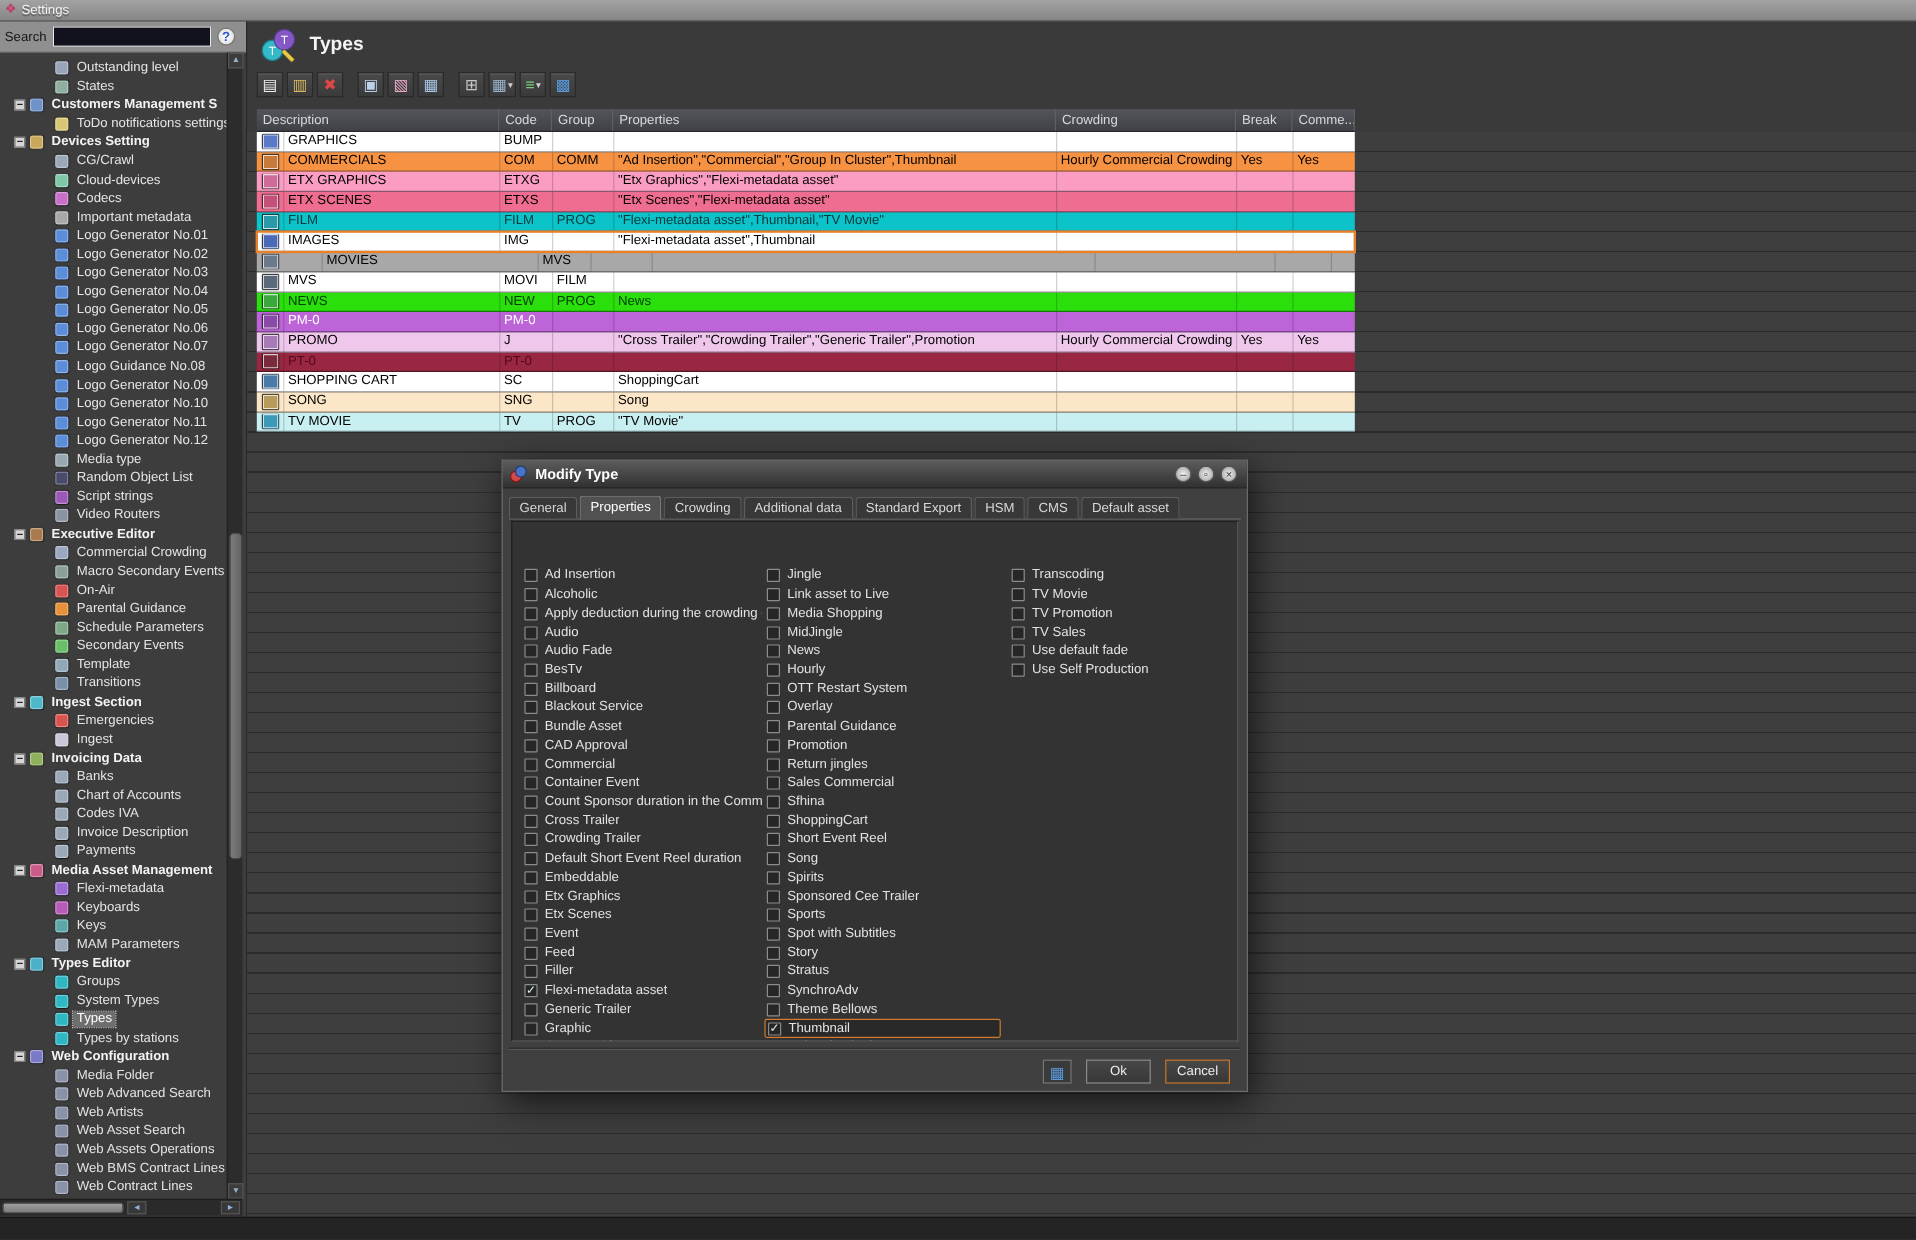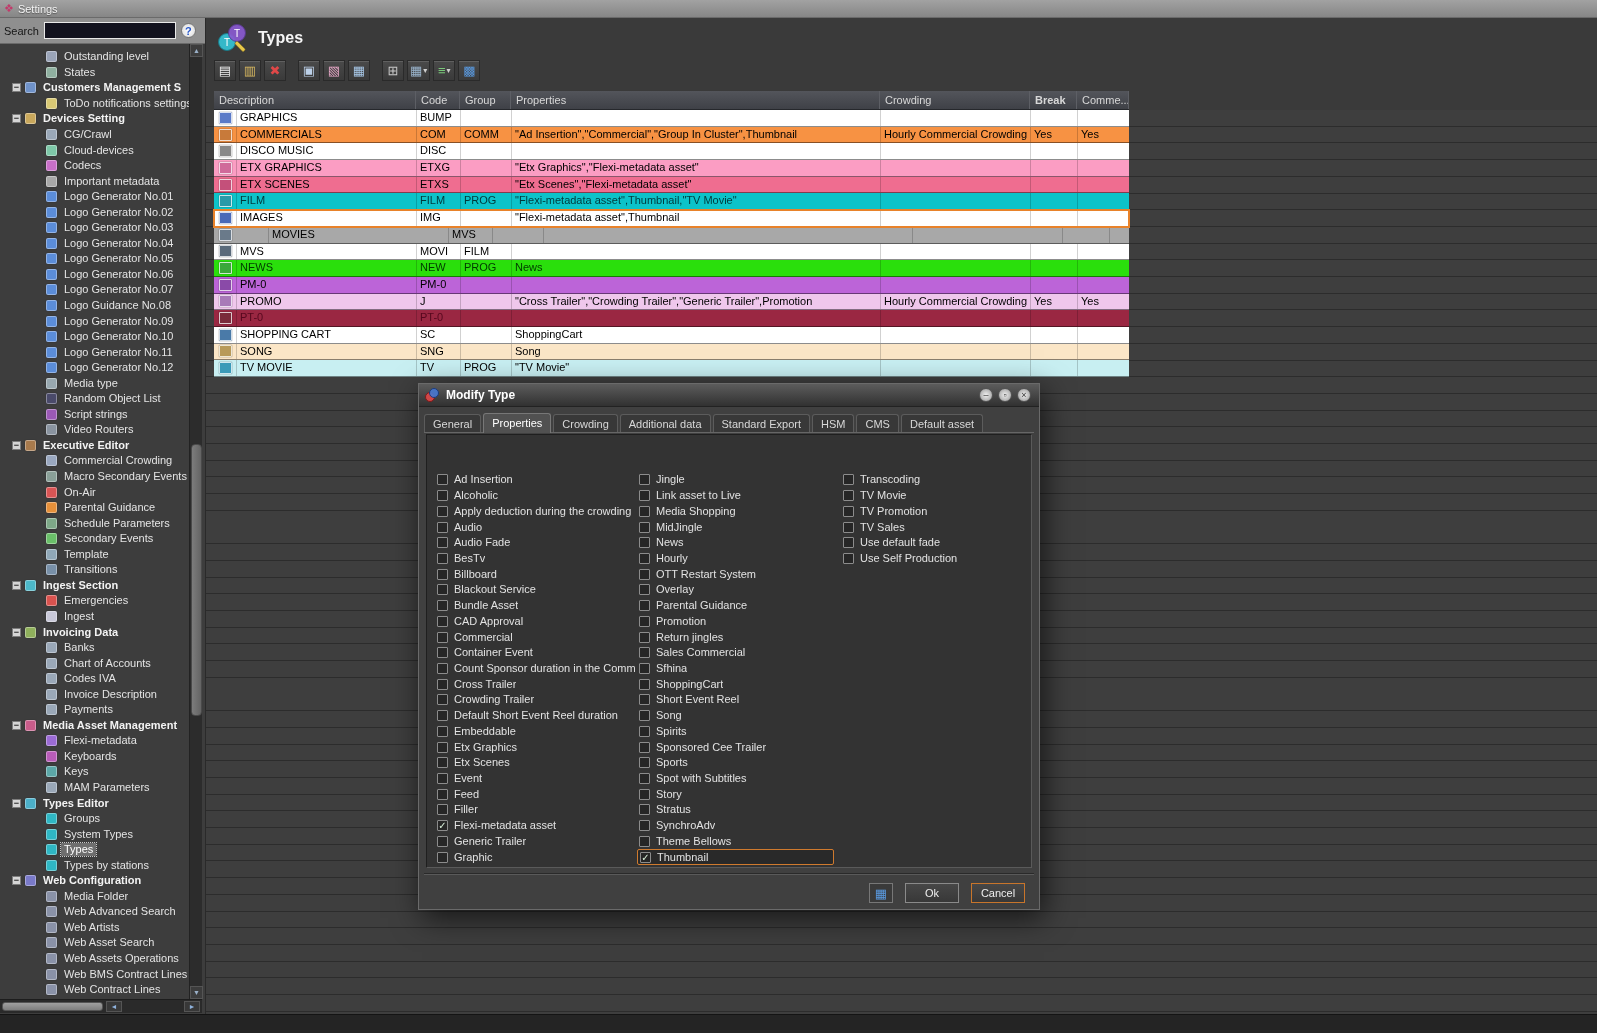--- a/index.html
+++ b/index.html
@@ -450,21 +450,21 @@
         </div>
       </div>
 
     <div class="table">
       <div class="thead">
           <div class="hcell" style="width: 202px;">Description</div>
           <div class="hcell" style="width: 44px;">Code</div>
           <div class="hcell" style="width: 51px;">Group</div>
           <div class="hcell" style="width: 369px;">Properties</div>
           <div class="hcell" style="width: 150px;">Crowding</div>
-          <div class="hcell" style="width: 47px; font-weight: bold;">Break</div>
+          <div class="hcell" style="width: 47px;">Break</div>
           <div class="hcell" style="width: 52px;">Comme...</div>
         </div>
       <div class="tbody">
           <div class="trow" style="background: rgb(255, 255, 255); color: rgb(0, 0, 0);">
             <div class="cell c-icon" style="width: 22px;">
               <span class="rowicon" style="background: rgb(90, 122, 200);"></span>
             </div>
             <div class="cell" style="width: 180px;">GRAPHICS</div>
             <div class="cell" style="width: 44px;">BUMP</div>
             <div class="cell" style="width: 51px;"></div>
@@ -478,32 +478,20 @@
               <span class="rowicon" style="background: rgb(200, 122, 58);"></span>
             </div>
             <div class="cell" style="width: 180px;">COMMERCIALS</div>
             <div class="cell" style="width: 44px;">COM</div>
             <div class="cell" style="width: 51px;">COMM</div>
             <div class="cell" style="width: 369px;">"Ad Insertion","Commercial","Group In Cluster",Thumbnail</div>
             <div class="cell" style="width: 150px;">Hourly Commercial Crowding</div>
             <div class="cell" style="width: 47px;">Yes</div>
             <div class="cell" style="width: 52px;">Yes</div>
           </div>
-          <div class="trow" style="background: rgb(255, 255, 255); color: rgb(0, 0, 0);">
-            <div class="cell c-icon" style="width: 22px;">
-              <span class="rowicon" style="background: rgb(136, 136, 136);"></span>
-            </div>
-            <div class="cell" style="width: 180px;">DISCO MUSIC</div>
-            <div class="cell" style="width: 44px;">DISC</div>
-            <div class="cell" style="width: 51px;"></div>
-            <div class="cell" style="width: 369px;"></div>
-            <div class="cell" style="width: 150px;"></div>
-            <div class="cell" style="width: 47px;"></div>
-            <div class="cell" style="width: 52px;"></div>
-          </div>
           <div class="trow" style="background: rgb(251, 157, 195); color: rgb(0, 0, 0);">
             <div class="cell c-icon" style="width: 22px;">
               <span class="rowicon" style="background: rgb(208, 106, 154);"></span>
             </div>
             <div class="cell" style="width: 180px;">ETX GRAPHICS</div>
             <div class="cell" style="width: 44px;">ETXG</div>
             <div class="cell" style="width: 51px;"></div>
             <div class="cell" style="width: 369px;">"Etx Graphics","Flexi-metadata asset"</div>
             <div class="cell" style="width: 150px;"></div>
             <div class="cell" style="width: 47px;"></div>
@@ -574,21 +562,21 @@
               <span class="rowicon" style="background: rgb(58, 168, 58);"></span>
             </div>
             <div class="cell" style="width: 180px;">NEWS</div>
             <div class="cell" style="width: 44px;">NEW</div>
             <div class="cell" style="width: 51px;">PROG</div>
             <div class="cell" style="width: 369px;">News</div>
             <div class="cell" style="width: 150px;"></div>
             <div class="cell" style="width: 47px;"></div>
             <div class="cell" style="width: 52px;"></div>
           </div>
-          <div class="trow" style="background: rgb(188, 100, 216); color: #000000;">
+          <div class="trow" style="background: rgb(188, 100, 216); color: #ffffff;">
             <div class="cell c-icon" style="width: 22px;">
               <span class="rowicon" style="background: rgb(138, 74, 168);"></span>
             </div>
             <div class="cell" style="width: 180px;">PM-0</div>
             <div class="cell" style="width: 44px;">PM-0</div>
             <div class="cell" style="width: 51px;"></div>
             <div class="cell" style="width: 369px;"></div>
             <div class="cell" style="width: 150px;"></div>
             <div class="cell" style="width: 47px;"></div>
             <div class="cell" style="width: 52px;"></div>

